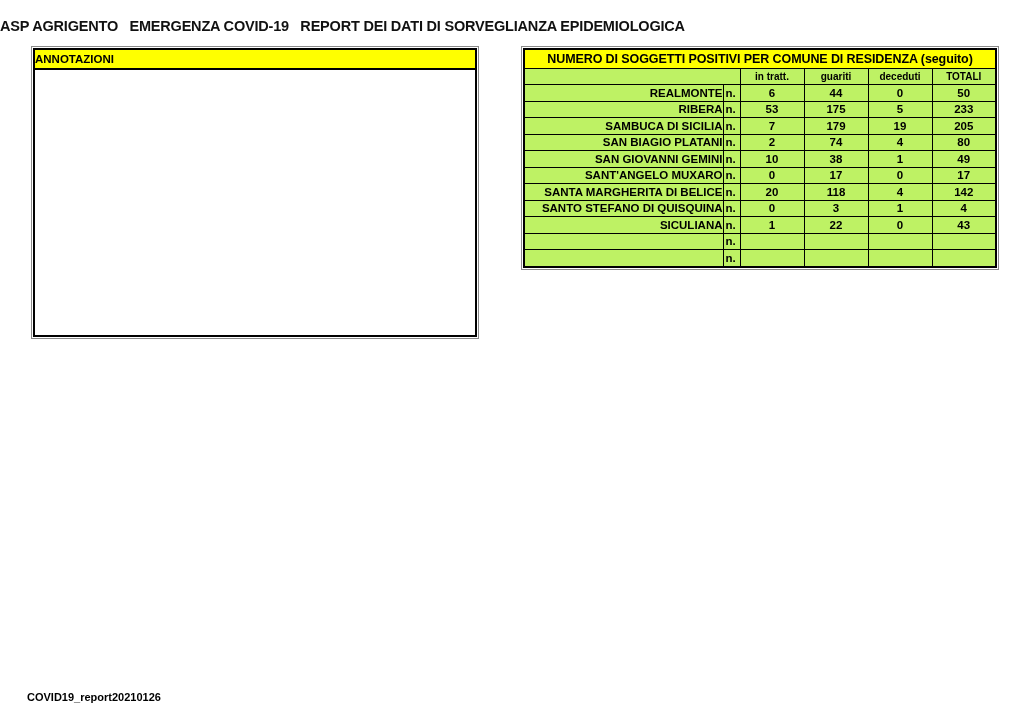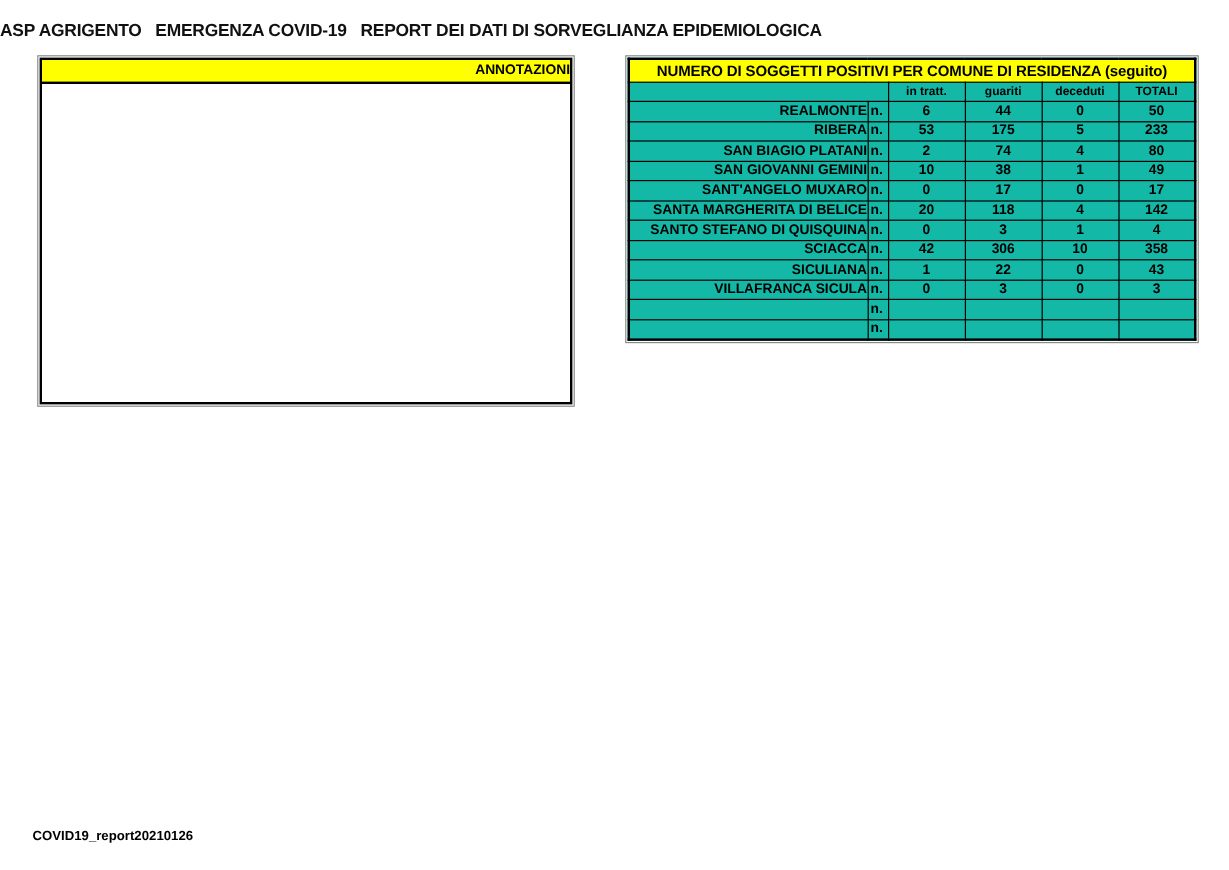--- a/index.html
+++ b/index.html
@@ -40,40 +40,40 @@
     border: 2px solid #000;
     outline: 1px solid #8a8a8a;
     outline-offset: 1px;
     background: #fff;
   }
   .annotations-box .box-header {
     height: 18px;
     line-height: 18px;
     background: var(--highlight, #ffff00);
     border-bottom: 2px solid #000;
-    text-align: right;
+    text-align: left;
     font-weight: bold;
     font-size: 11.5px;
   }
   .annotations-box .box-body {
     height: calc(100% - 20px);
   }
 
   
   .positives-table {
     position: absolute;
     left: 523px;
     top: 48px;
     width: 472px;
     border-collapse: collapse;
     table-layout: fixed;
     border: 2px solid #000;
     outline: 1px solid #8a8a8a;
     outline-offset: 1px;
-    background: #14b8a6;
+    background: #bef264;
   }
   .positives-table th,
   .positives-table td {
     border: 1px solid #000;
     padding: 0;
     font-weight: bold;
     overflow: hidden;
     white-space: nowrap;
   }
   .positives-table .tbl-title {
@@ -161,20 +161,28 @@
       </tr>
       <tr>
         <td class="cell-name">RIBERA</td>
         <td class="cell-prefix">n.</td>
         <td class="cell-num">53</td>
         <td class="cell-num">175</td>
         <td class="cell-num">5</td>
         <td class="cell-num">233</td>
       </tr>
       <tr>
+        <td class="cell-name">SAMBUCA DI SICILIA</td>
+        <td class="cell-prefix">n.</td>
+        <td class="cell-num">7</td>
+        <td class="cell-num">179</td>
+        <td class="cell-num">19</td>
+        <td class="cell-num">205</td>
+      </tr>
+      <tr>
         <td class="cell-name">SAN BIAGIO PLATANI</td>
         <td class="cell-prefix">n.</td>
         <td class="cell-num">2</td>
         <td class="cell-num">74</td>
         <td class="cell-num">4</td>
         <td class="cell-num">80</td>
       </tr>
       <tr>
         <td class="cell-name">SAN GIOVANNI GEMINI</td>
         <td class="cell-prefix">n.</td>
@@ -201,44 +209,28 @@
       </tr>
       <tr>
         <td class="cell-name">SANTO STEFANO DI QUISQUINA</td>
         <td class="cell-prefix">n.</td>
         <td class="cell-num">0</td>
         <td class="cell-num">3</td>
         <td class="cell-num">1</td>
         <td class="cell-num">4</td>
       </tr>
       <tr>
-        <td class="cell-name">SCIACCA</td>
-        <td class="cell-prefix">n.</td>
-        <td class="cell-num">42</td>
-        <td class="cell-num">306</td>
-        <td class="cell-num">10</td>
-        <td class="cell-num">358</td>
-      </tr>
-      <tr>
         <td class="cell-name">SICULIANA</td>
         <td class="cell-prefix">n.</td>
         <td class="cell-num">1</td>
         <td class="cell-num">22</td>
         <td class="cell-num">0</td>
         <td class="cell-num">43</td>
       </tr>
       <tr>
-        <td class="cell-name">VILLAFRANCA SICULA</td>
-        <td class="cell-prefix">n.</td>
-        <td class="cell-num">0</td>
-        <td class="cell-num">3</td>
-        <td class="cell-num">0</td>
-        <td class="cell-num">3</td>
-      </tr>
-      <tr>
         <td class="cell-name"></td>
         <td class="cell-prefix">n.</td>
         <td class="cell-num"></td>
         <td class="cell-num"></td>
         <td class="cell-num"></td>
         <td class="cell-num"></td>
       </tr>
       <tr>
         <td class="cell-name"></td>
         <td class="cell-prefix">n.</td>

